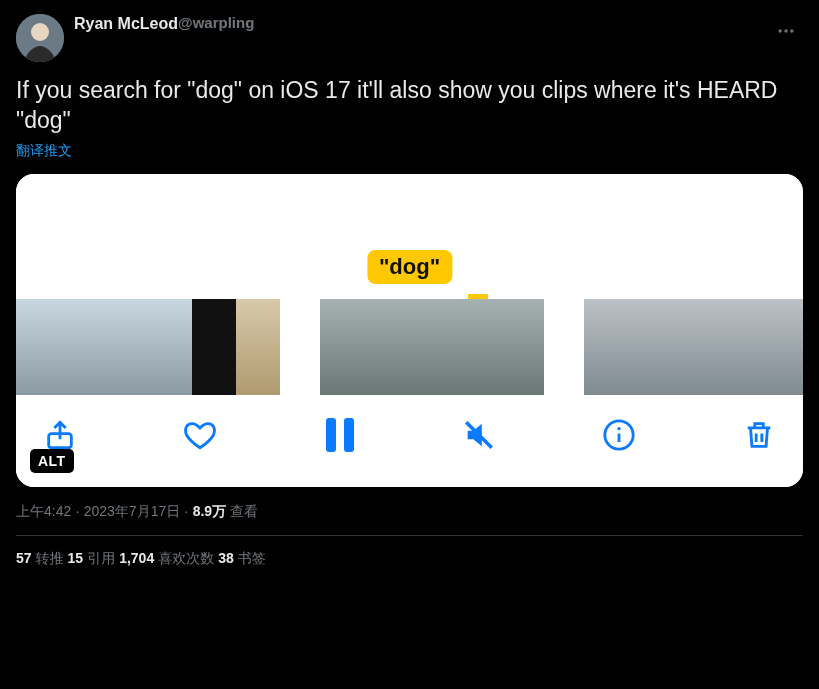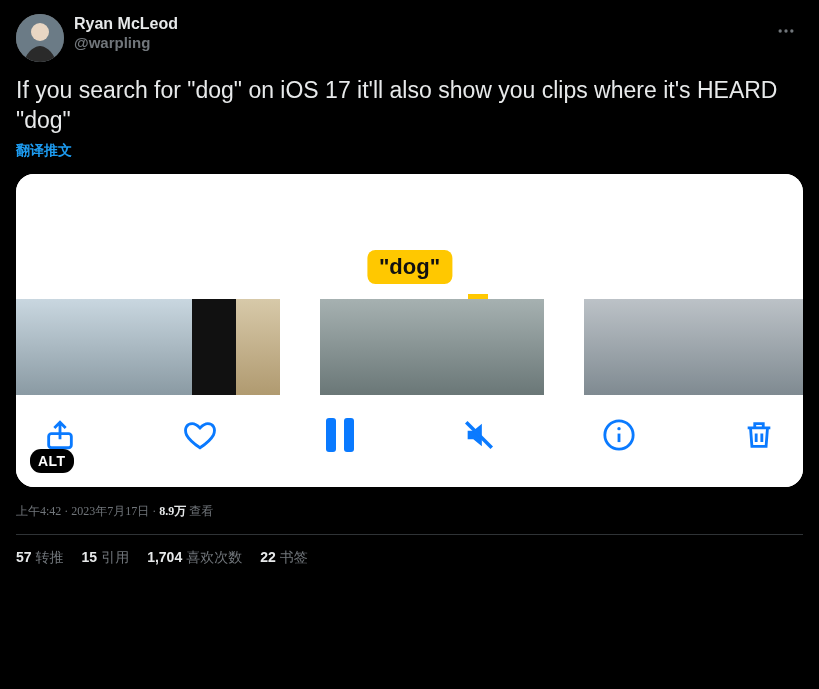--- a/index.html
+++ b/index.html
@@ -22,21 +22,21 @@
   }
   .avatar {
     width: 48px;
     height: 48px;
     border-radius: 50%;
     overflow: hidden;
     flex-shrink: 0;
     background: linear-gradient(135deg, #8a8a8a, #3a3a3a);
   }
   .avatar svg { width: 100%; height: 100%; display: block; }
-  .names { display: flex; flex-direction: column; line-height: 1.25; }
+  .names { display: flex; flex-direction: row; line-height: 1.25; }
   .display-name { font-weight: 700; font-size: 16px; color: #e7e9ea; }
   .handle { font-size: 15px; color: #71767b; font-weight: bold; }
   .more {
     position: absolute;
     top: 0;
     right: 0;
     width: 34px;
     height: 34px;
     display: flex;
     align-items: center;
@@ -52,21 +52,20 @@
     line-height: 1.3;
     color: #e7e9ea;
     font-weight: 400;
   }
   .translate {
     margin-top: 6px;
     font-size: 14px;
     color: #1d9bf0;
     cursor: pointer;
     display: inline-block;
-    font-weight: bold;
   }
   .media-card {
     margin-top: 14px;
     background: #fff;
     border-radius: 18px;
     overflow: hidden;
     width: 100%;
     position: relative;
   }
   .media-top {
@@ -164,38 +163,37 @@
   }
   .alt-badge {
     position: absolute;
     left: 14px;
     bottom: 14px;
     background: #000;
     color: #fff;
     font-weight: 800;
     font-size: 14px;
     padding: 4px 8px;
-    border-radius: 11px;
+    border-radius: 5px;
     letter-spacing: .5px;
   }
   .meta {
     margin-top: 16px;
-    font-size: 12px;
+    font-size: 14px;
     color: #71767b;
-    font-family: Liberation Serif, serif;
   }
   .meta .views-num { color: #e7e9ea; font-weight: 700; }
   .divider {
     height: 1px;
     background: #2f3336;
     margin-top: 14px;
   }
   .stats {
     display: flex;
-    gap: 18px;
+    gap: 4px;
     margin-top: 14px;
     font-size: 14px;
     color: #71767b;
   }
   .stat { cursor: pointer; }
   .stat b { color: #e7e9ea; font-weight: 700; margin-right: 4px; }
 </style>
 </head>
 <body>
 
@@ -300,16 +298,16 @@
   <div class="meta">
     <span>上午4:42</span><span> · </span><span>2023年7月17日</span><span> · </span><span class="views-num">8.9万</span><span> 查看</span>
   </div>
 
   <div class="divider"></div>
 
   <div class="stats">
     <span class="stat"><b>57</b><span>转推</span></span>
     <span class="stat"><b>15</b><span>引用</span></span>
     <span class="stat"><b>1,704</b><span>喜欢次数</span></span>
-    <span class="stat"><b>22</b><span>书签</span></span>
+    <span class="stat"><b>38</b><span>书签</span></span>
   </div>
 
 </div>
 
 </body></html>

